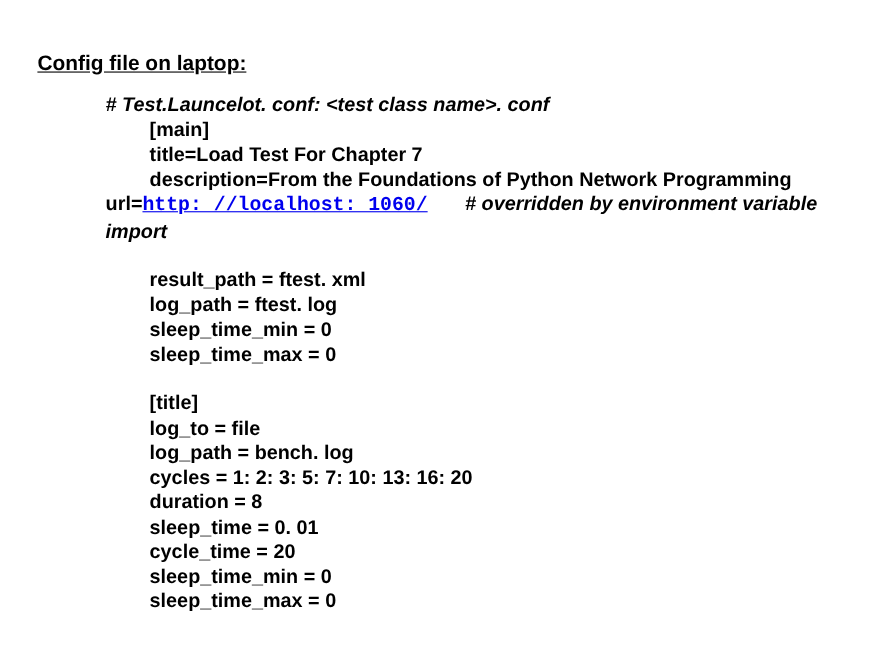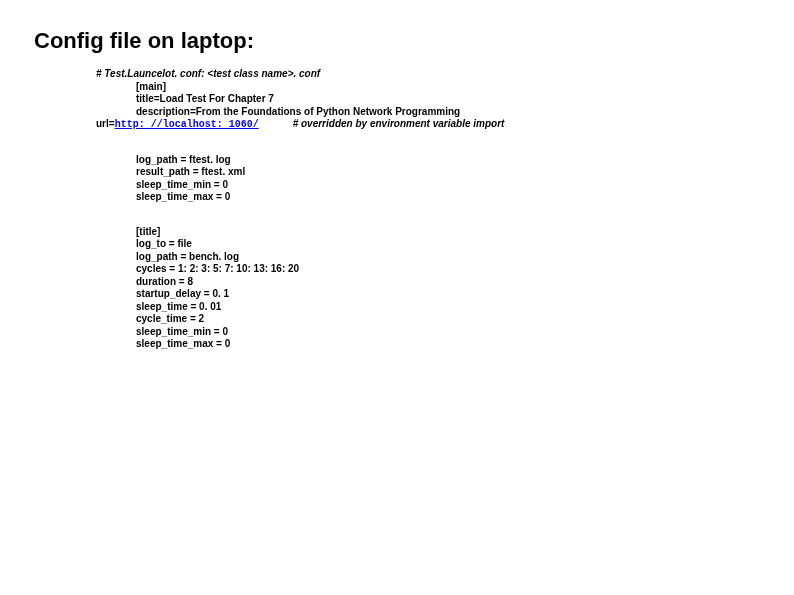--- a/index.html
+++ b/index.html
@@ -8,27 +8,29 @@
       box-sizing: border-box;
     }
     body {
       width: 794px;
       height: 595px;
       background: #ffffff;
       font-family: Arial, Helvetica, sans-serif;
       padding: 28px 34px;
     }
     .heading {
-      font-size: 22px;
+      font-size: 19px;
       font-weight: bold;
+      text-decoration: underline;
       margin-bottom: 14px;
+      margin-top: 20px;
     }
     .config-block {
       margin-left: 62px;
-      font-size: 10px;
+      font-size: 18px;
       line-height: 1.25;
     }
     .section-group {
       margin-bottom: 22px;
     }
     .section-group:last-child {
       margin-bottom: 0;
     }
     .comment-header {
       font-weight: bold;
@@ -64,32 +66,31 @@
     <div class="comment-header"># Test.Launcelot. conf: &lt;test class name&gt;. conf</div>
     <div class="line">[main]</div>
     <div class="line">title=Load Test For Chapter 7</div>
     <div class="line">description=From the Foundations of Python Network Programming</div>
     <div>
       <span class="url-prefix">url=</span><span class="url-link">http: //localhost: 1060/</span><span class="url-suffix">#   overridden by environment variable import</span>
     </div>
   </div>
 
   <div class="section-group">
+    <div class="line">result_path = ftest. xml</div>
     <div class="line">log_path = ftest. log</div>
-    <div class="line">result_path = ftest. xml</div>
     <div class="line">sleep_time_min = 0</div>
     <div class="line">sleep_time_max = 0</div>
   </div>
 
   <div class="section-group">
     <div class="line">[title]</div>
     <div class="line">log_to = file</div>
     <div class="line">log_path = bench. log</div>
     <div class="line">cycles = 1: 2: 3: 5: 7: 10: 13: 16: 20</div>
     <div class="line">duration = 8</div>
-    <div class="line">startup_delay = 0. 1</div>
     <div class="line">sleep_time = 0. 01</div>
-    <div class="line">cycle_time = 2</div>
+    <div class="line">cycle_time = 20</div>
     <div class="line">sleep_time_min = 0</div>
     <div class="line">sleep_time_max = 0</div>
   </div>
 
 </div>
 
 </body></html>

